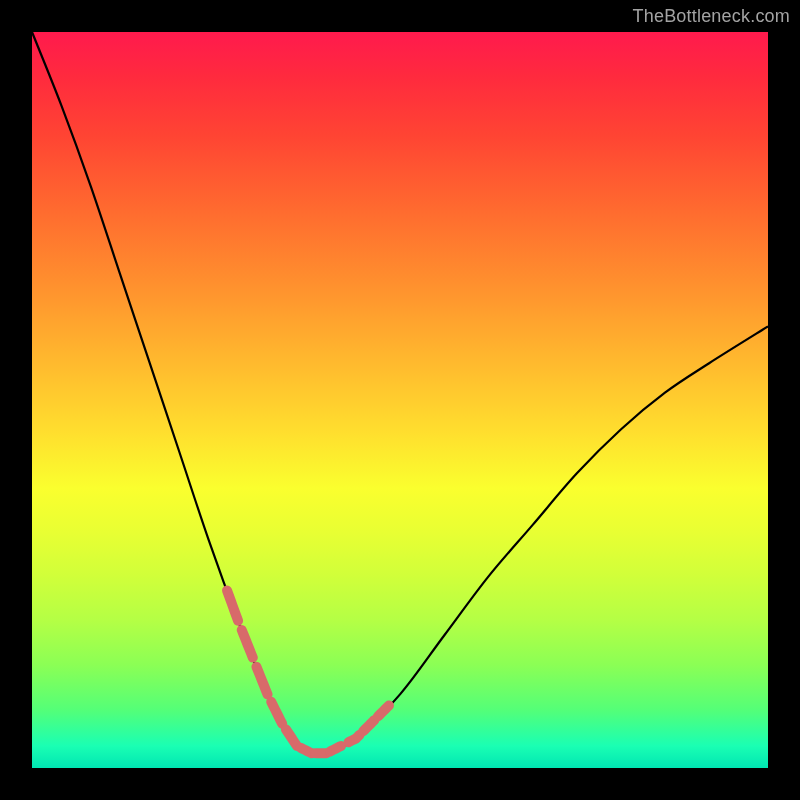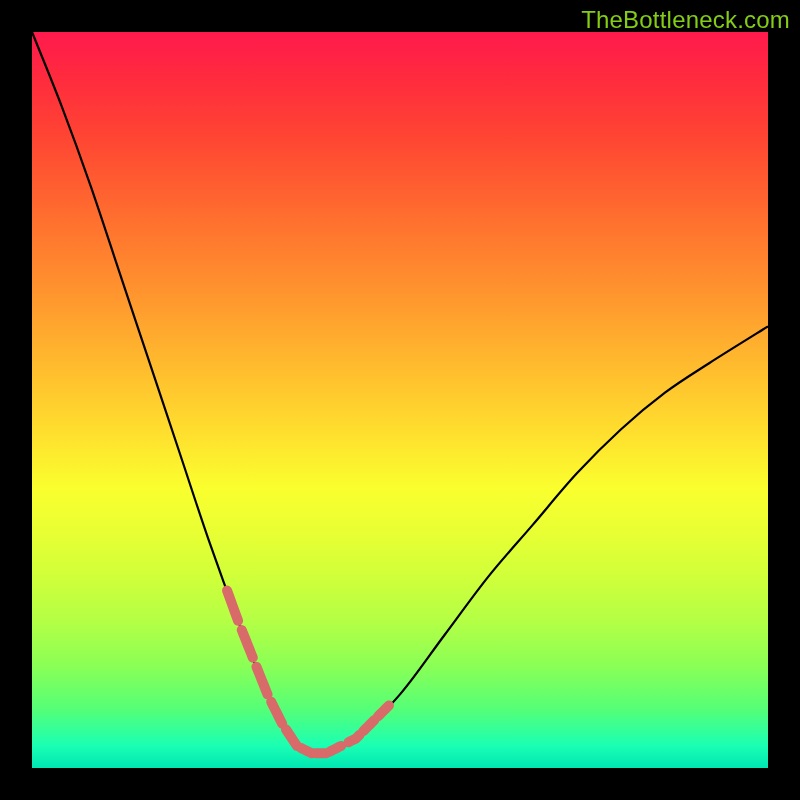--- a/index.html
+++ b/index.html
@@ -42,22 +42,22 @@
       #8bff55 86%,
       #55ff77 92%,
       #1affb3 97%,
       #00e6b3 100%
     );
   }
   .watermark {
     position: absolute;
     top: 6px;
     right: 10px;
-    color: #84cc16;
-    font-size: 24px;
+    color: #a3a3a3;
+    font-size: 18px;
     font-weight: 500;
     letter-spacing: 0.2px;
     user-select: none;
   }
   svg.curve-layer {
     position: absolute;
     left: 0;
     top: 0;
     width: 736px;
     height: 736px;

